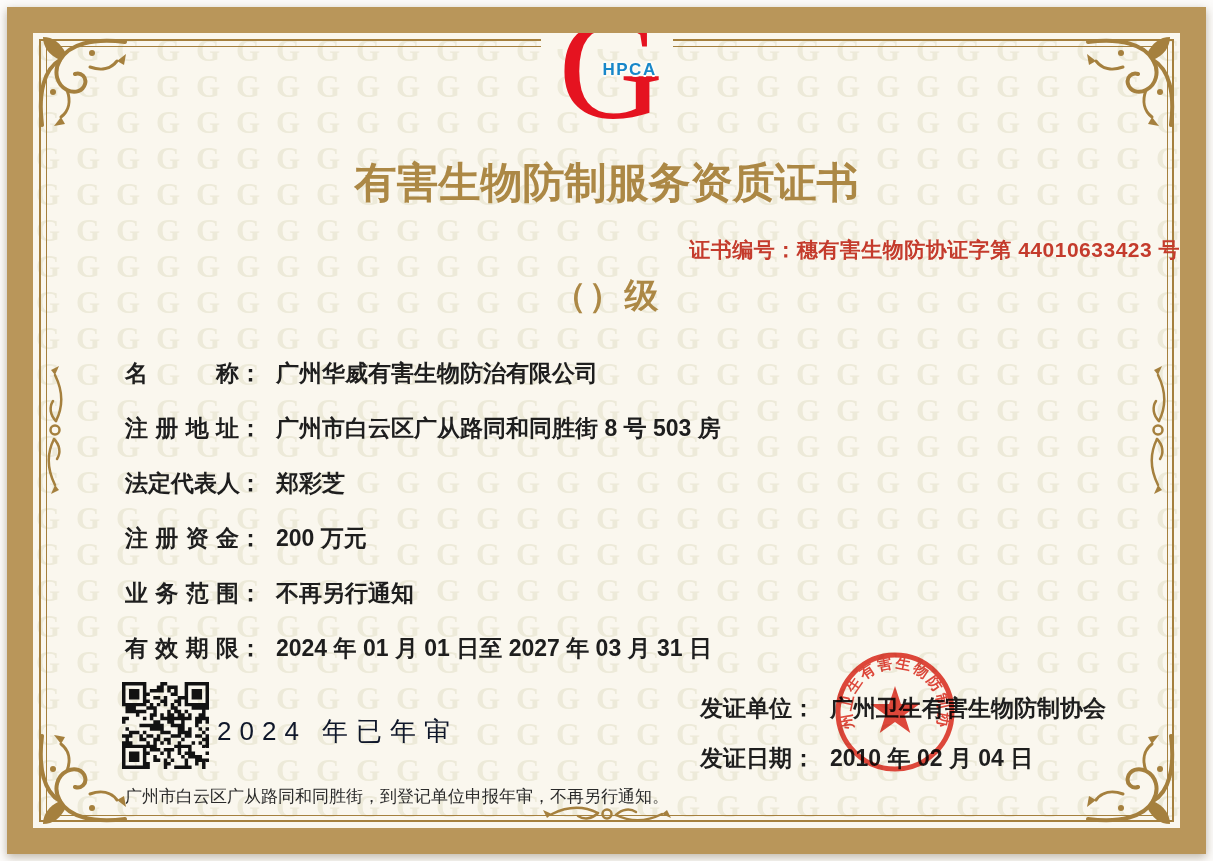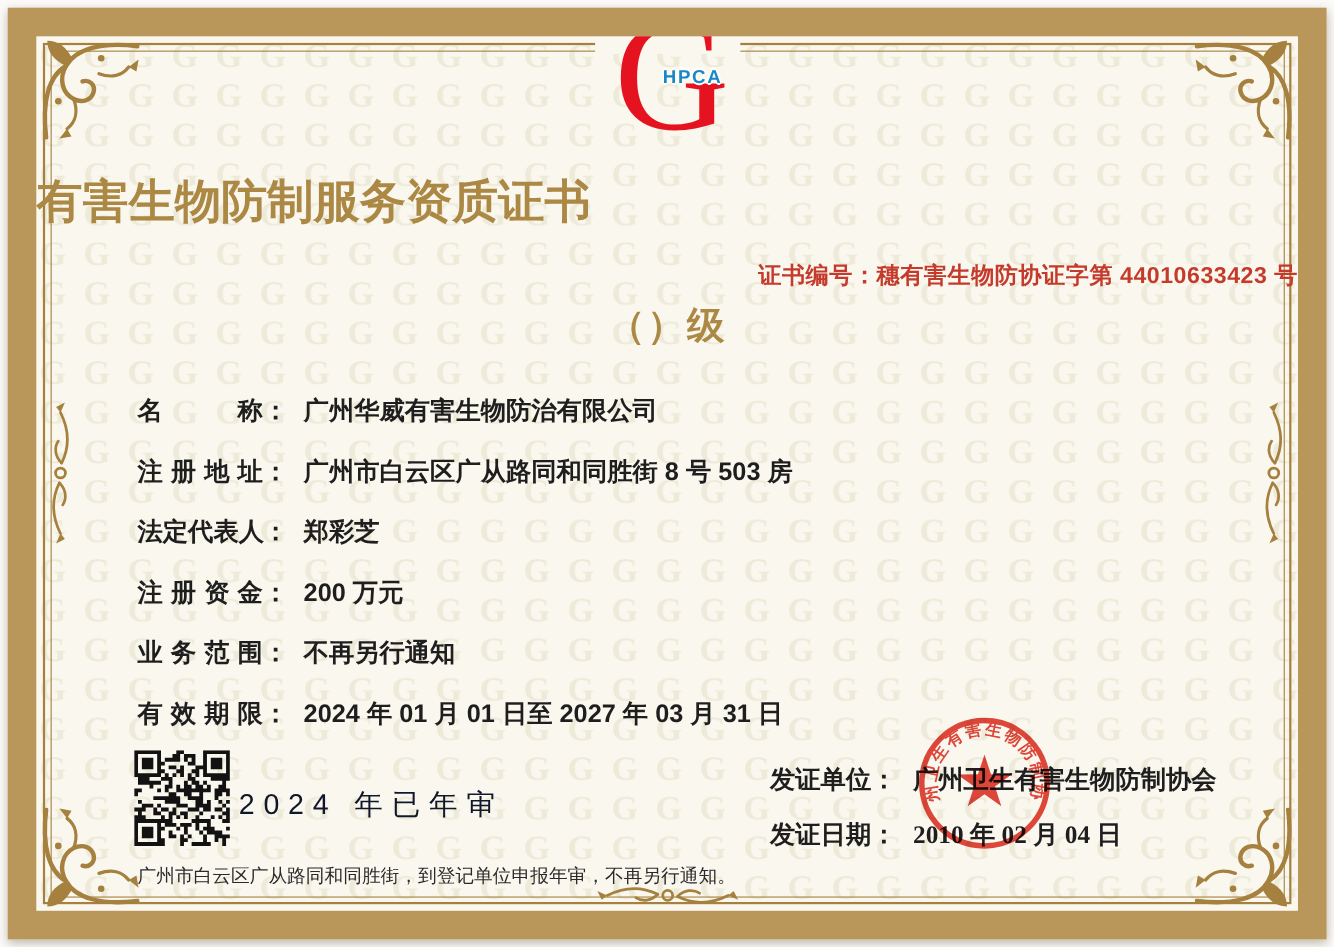--- a/index.html
+++ b/index.html
@@ -41,21 +41,21 @@
 
   .logo { position: absolute; top: -36px; left: 50%; transform: translateX(-48px);
     width: 110px; height: 170px; z-index: 3; }
   .logo-g { font-family: "Liberation Serif", serif; font-size: 145px; line-height: 1;
     color: var(--logo-red, #e51320); display: block; }
   .logo-acronym { position: absolute; left: 44px; top: 63px; font-size: 17px; font-weight: bold;
     letter-spacing: 1.5px; color: var(--hpca-blue, #1887c9);
     text-shadow: -2px 0 0 #fdfcf7, 2px 0 0 #fdfcf7, 0 -2px 0 #fdfcf7, 0 2px 0 #fdfcf7,
                  -1px -1px 0 #fdfcf7, 1px 1px 0 #fdfcf7, 1px -1px 0 #fdfcf7, -1px 1px 0 #fdfcf7; }
 
-  .title { position: absolute; top: 122px; left: 0; width: 100%; 
+  .title { position: absolute; top: 122px; left: 0; width: 100%; text-align: center;
     font-size: 42px; font-weight: bold; letter-spacing: 0px;
     color: var(--title-gold, #ac8845); z-index: 3; }
   .cert-no { position: absolute; top: 203px; left: 0; width: 100%; text-align: right;
     font-size: 21px; font-weight: 600; letter-spacing: .5px;
     color: var(--cert-red, #c43b2c); z-index: 3; }
   .grade { position: absolute; top: 240px; left: 0; width: 100%; text-align: center;
     font-size: 34px; font-weight: bold; letter-spacing: 2px;
     color: var(--title-gold, #ac8845); z-index: 3; }
 
   .fields { position: absolute; left: 92px; top: 325px; z-index: 3; }
@@ -64,21 +64,21 @@
   .field-label { display: inline-flex; align-items: baseline; }
   .jchars { display: inline-flex; justify-content: space-between; width: 114px; }
   .colon { display: inline-block; }
   .field-value { margin-left: 14px; white-space: nowrap; text-align: center; }
 
   .qr { position: absolute; left: 89px; top: 649px; width: 87px; height: 87px; z-index: 3; }
   .qr svg { display: block; }
   .annual { position: absolute; left: 184px; top: 681px; font-size: 26px; letter-spacing: 8px;
     font-weight: 500; color: #0f172a; z-index: 3; }
 
-  .issue-block { position: absolute; left: 667px; top: 660px; z-index: 3; font-family: Liberation Serif, serif; }
+  .issue-block { position: absolute; left: 667px; top: 660px; z-index: 3; }
   .issue-row { display: flex; align-items: baseline; font-size: 23px; font-weight: bold;
     height: 24px; margin-bottom: 26px; white-space: nowrap; }
   .issue-label { display: inline-block; }
   .issue-value { margin-left: 15px; }
 
   .seal { position: absolute; left: 787px; top: 604px; width: 150px; height: 150px;
     z-index: 4; mix-blend-mode: multiply; opacity: .93; }
 
   .footer-note { position: absolute; left: 92px; top: 752px; font-size: 17px;
     color: #2a2a2a; z-index: 3; }

